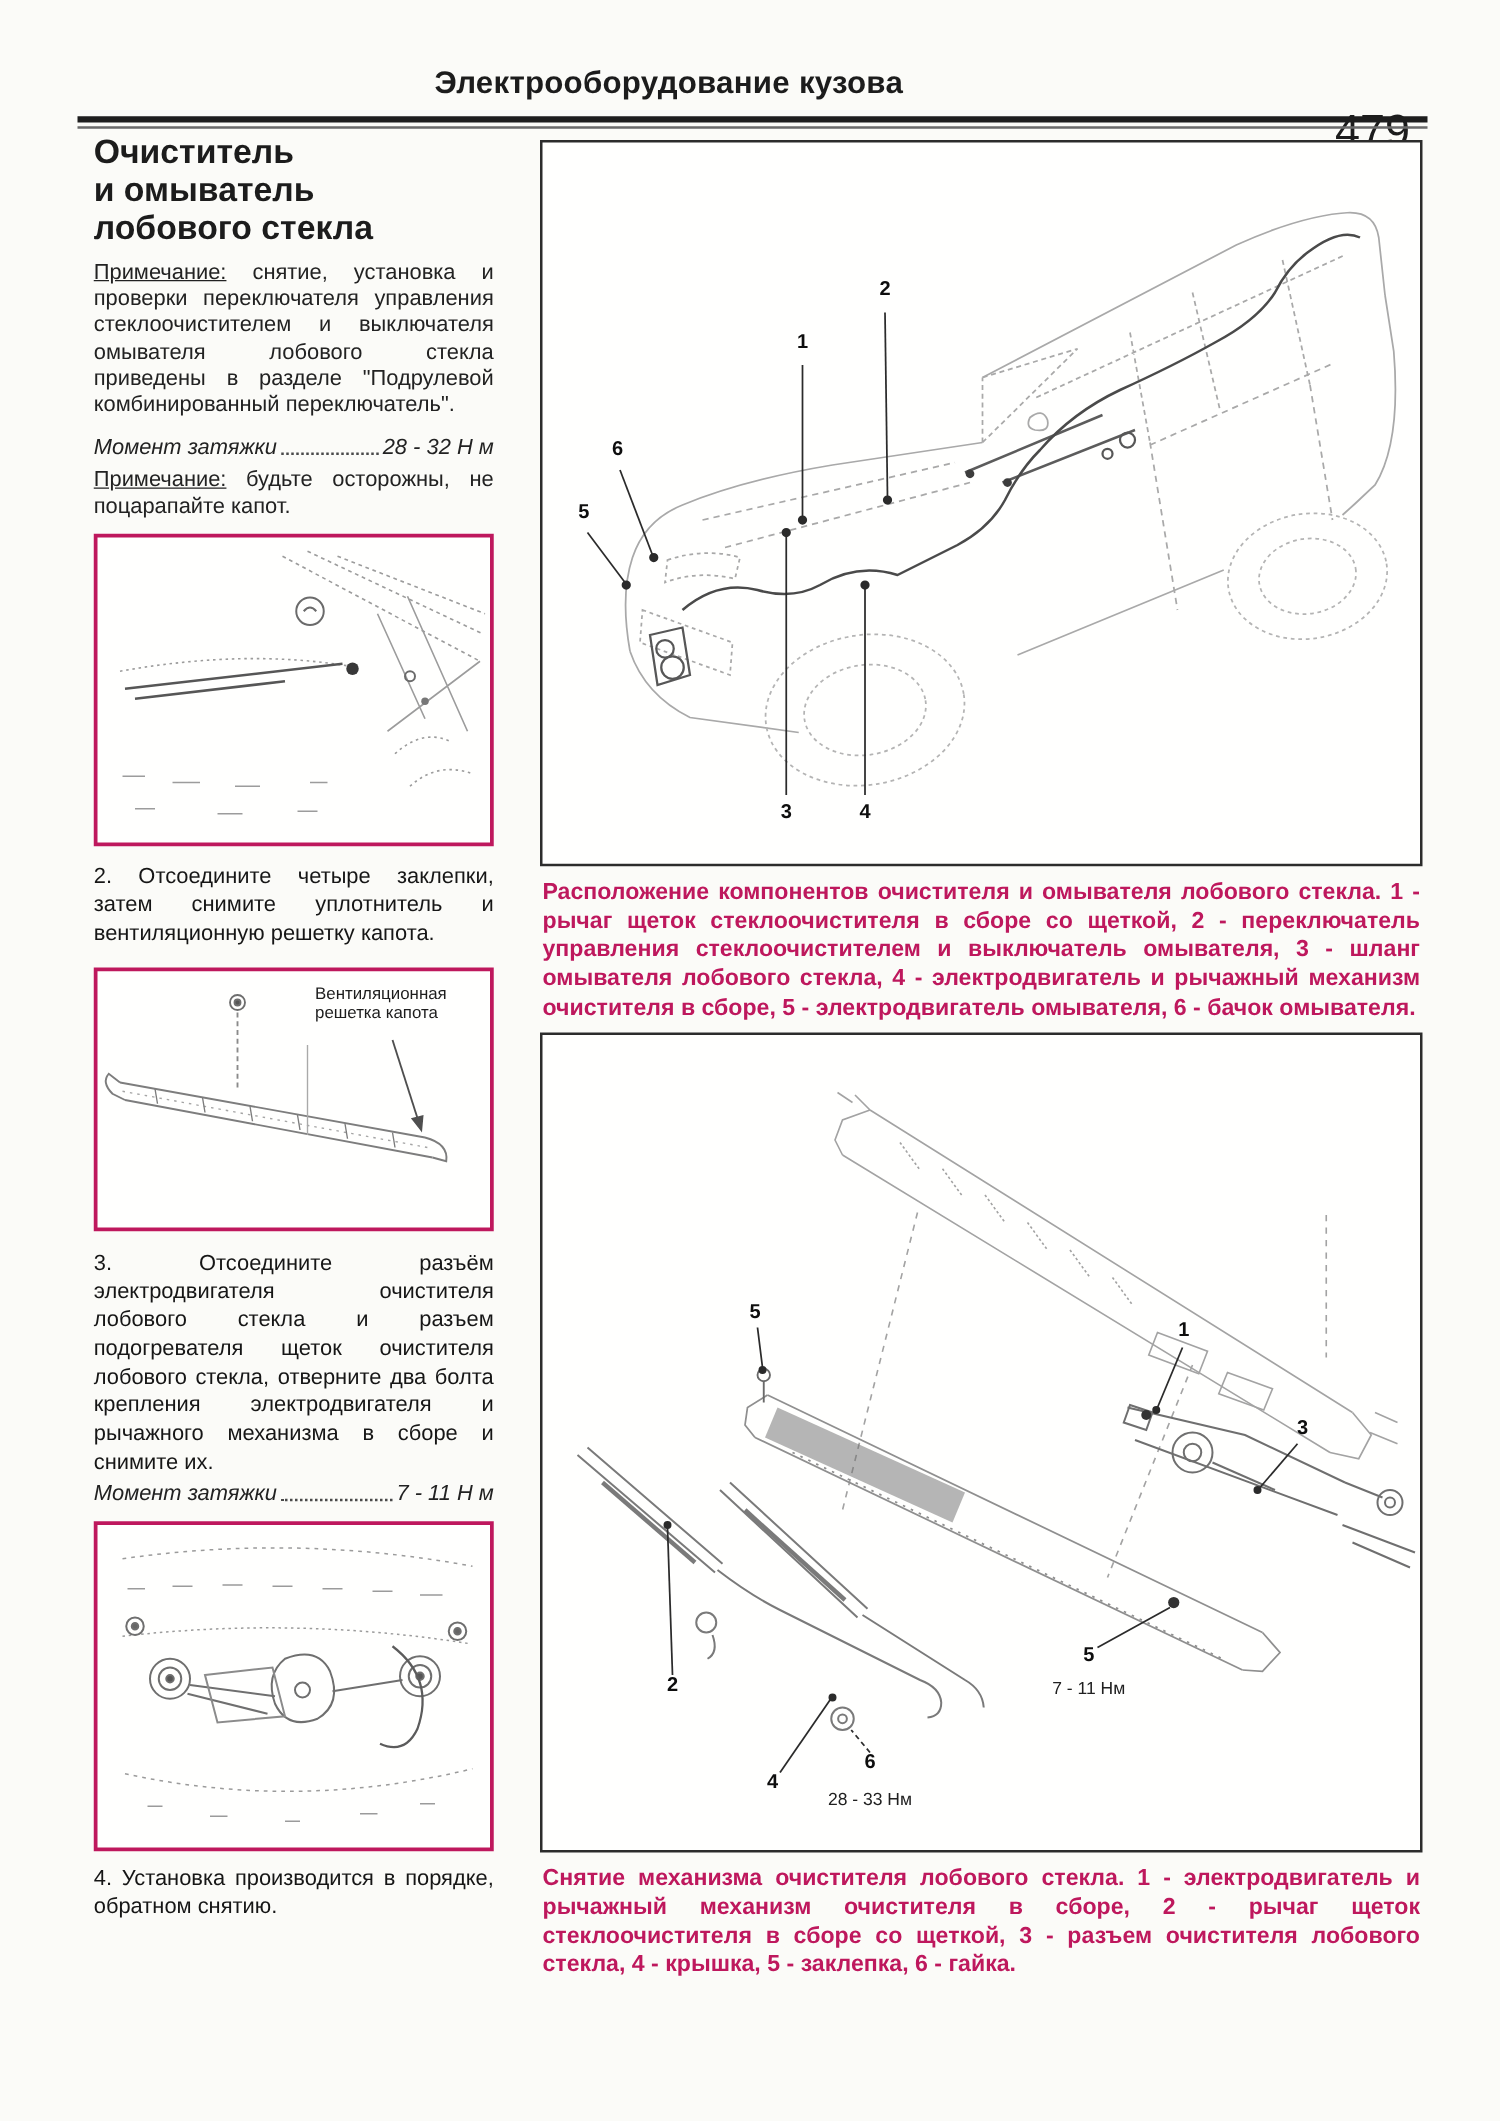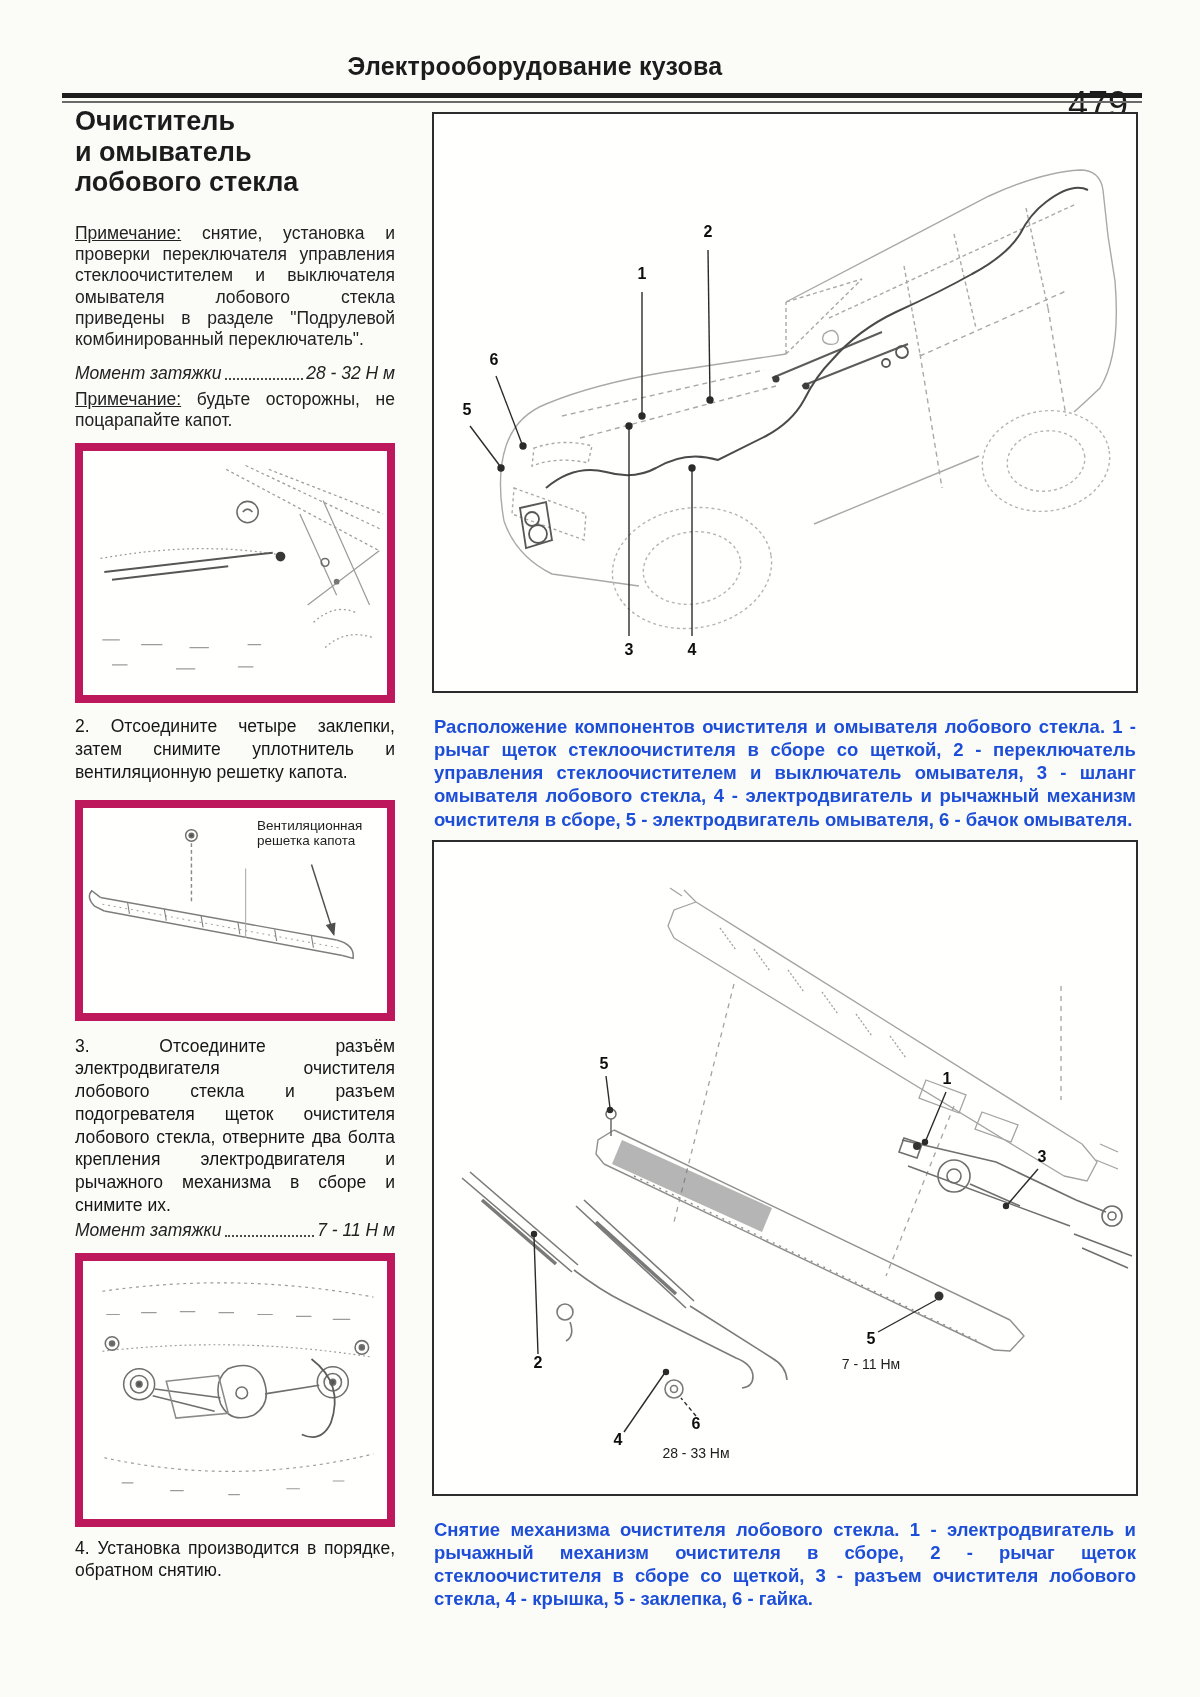--- a/index.html
+++ b/index.html
@@ -12,40 +12,40 @@
   .hdr-title{position:absolute;top:52px;left:0;right:130px;text-align:center;
     font-size:25px;font-weight:bold;letter-spacing:.2px;}
   .page-num{position:absolute;top:50px;right:72px;font-size:36px;font-weight:normal;margin-top:34px;}
   .hdr-rule{position:absolute;top:93px;left:62px;right:58px;height:5px;background:#1e1e1e;}
   .hdr-rule2{position:absolute;top:101px;left:62px;right:58px;height:2px;background:#6a6a6a;}
 
   
   .col-left{position:absolute;left:75px;top:106px;width:320px;}
   .col-right{position:absolute;left:432px;top:112px;width:706px;}
 
-  .doc-title{font-size:27px;line-height:1.13;font-weight:bold;margin:0 0 25px;white-space:pre-line;}
+  .doc-title{font-size:27px;line-height:1.13;font-weight:bold;margin:0 0 9px;white-space:pre-line;}
   .note{font-size:17.5px;line-height:1.22;text-align:justify;margin:0 0 12px;color:#222;}
   .note .lbl{text-decoration:underline;}
   .sec-title{font-size:21.5px;line-height:1.16;font-weight:bold;margin:10px 0 7px;}
   .step{font-size:17.5px;line-height:1.3;text-align:justify;margin:0 0 2px;color:#161616;}
   .torque{display:flex;align-items:flex-end;font-style:italic;font-size:17.5px;margin:3px 0 5px;color:#222;}
   .torque .leader{flex:1;border-bottom:2px dotted #4a4a4a;margin:0 3px 4px;}
   .torque .val{white-space:nowrap;}
 
-  .fig{border:8px solid #be185d;background:#fffffe;position:relative;margin:9px 0 12px;}
+  .fig{border:3px solid #be185d;background:#fffffe;position:relative;margin:9px 0 12px;}
   .figA{height:244px;}
   .figB{height:205px;margin-top:16px;margin-bottom:14px;}
   .figC{height:258px;margin-top:12px;margin-bottom:10px;}
   .fig svg{display:block;width:100%;height:100%;}
 
   .rfig{border:2px solid #2c2c2c;background:#fffffe;position:relative;}
   .rfigTop{height:577px;}
   .rfigBot{height:652px;}
   .rfig svg{display:block;width:100%;height:100%;}
-  .caption{font-weight:bold;font-size:18.5px;line-height:1.25;text-align:justify;margin:22px 2px 9px;color:#1d4ed8;}
+  .caption{font-weight:bold;font-size:18.5px;line-height:1.25;text-align:justify;margin:8px 2px 9px;color:#be185d;}
 
   .co{position:absolute;font-weight:bold;font-size:16px;color:#0e0e0e;transform:translate(-50%,-50%);
       font-family:"Liberation Sans",sans-serif;}
   .tq{position:absolute;font-size:14px;color:#202020;transform:translate(-50%,-50%);white-space:nowrap;}
   .vent-label{position:absolute;left:174px;top:10px;width:136px;font-size:13.5px;line-height:1.18;color:#1d1d1d;}
 </style>
 </head>
 <body>
 
 <div class="page">

